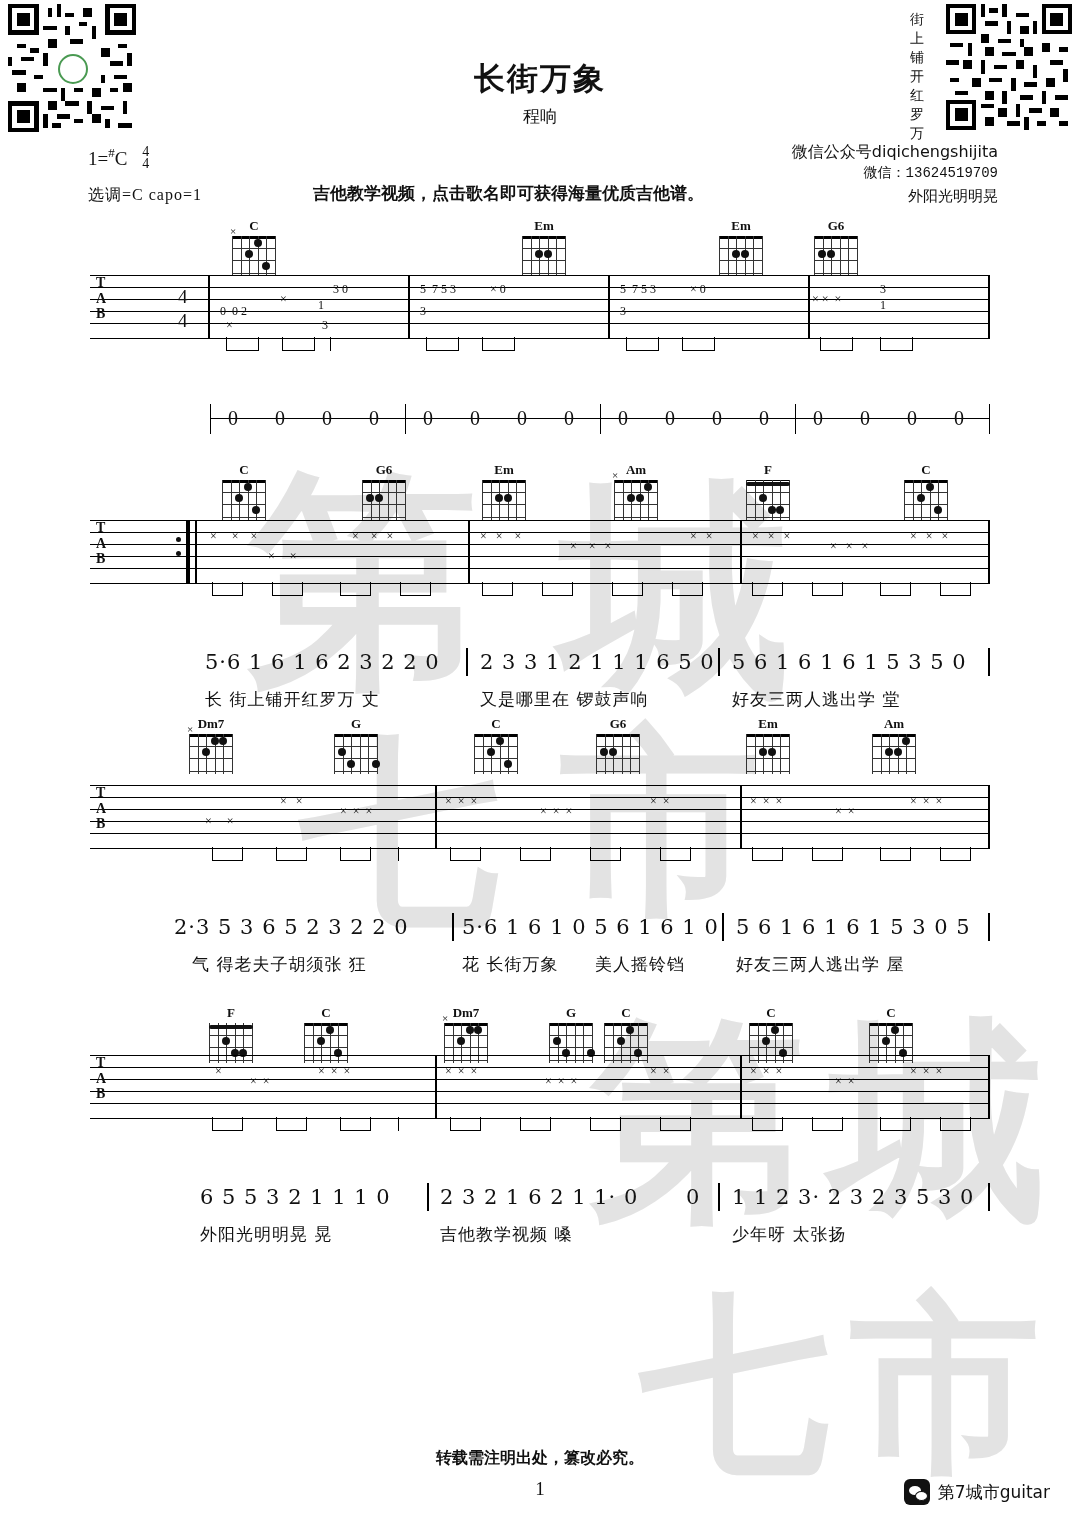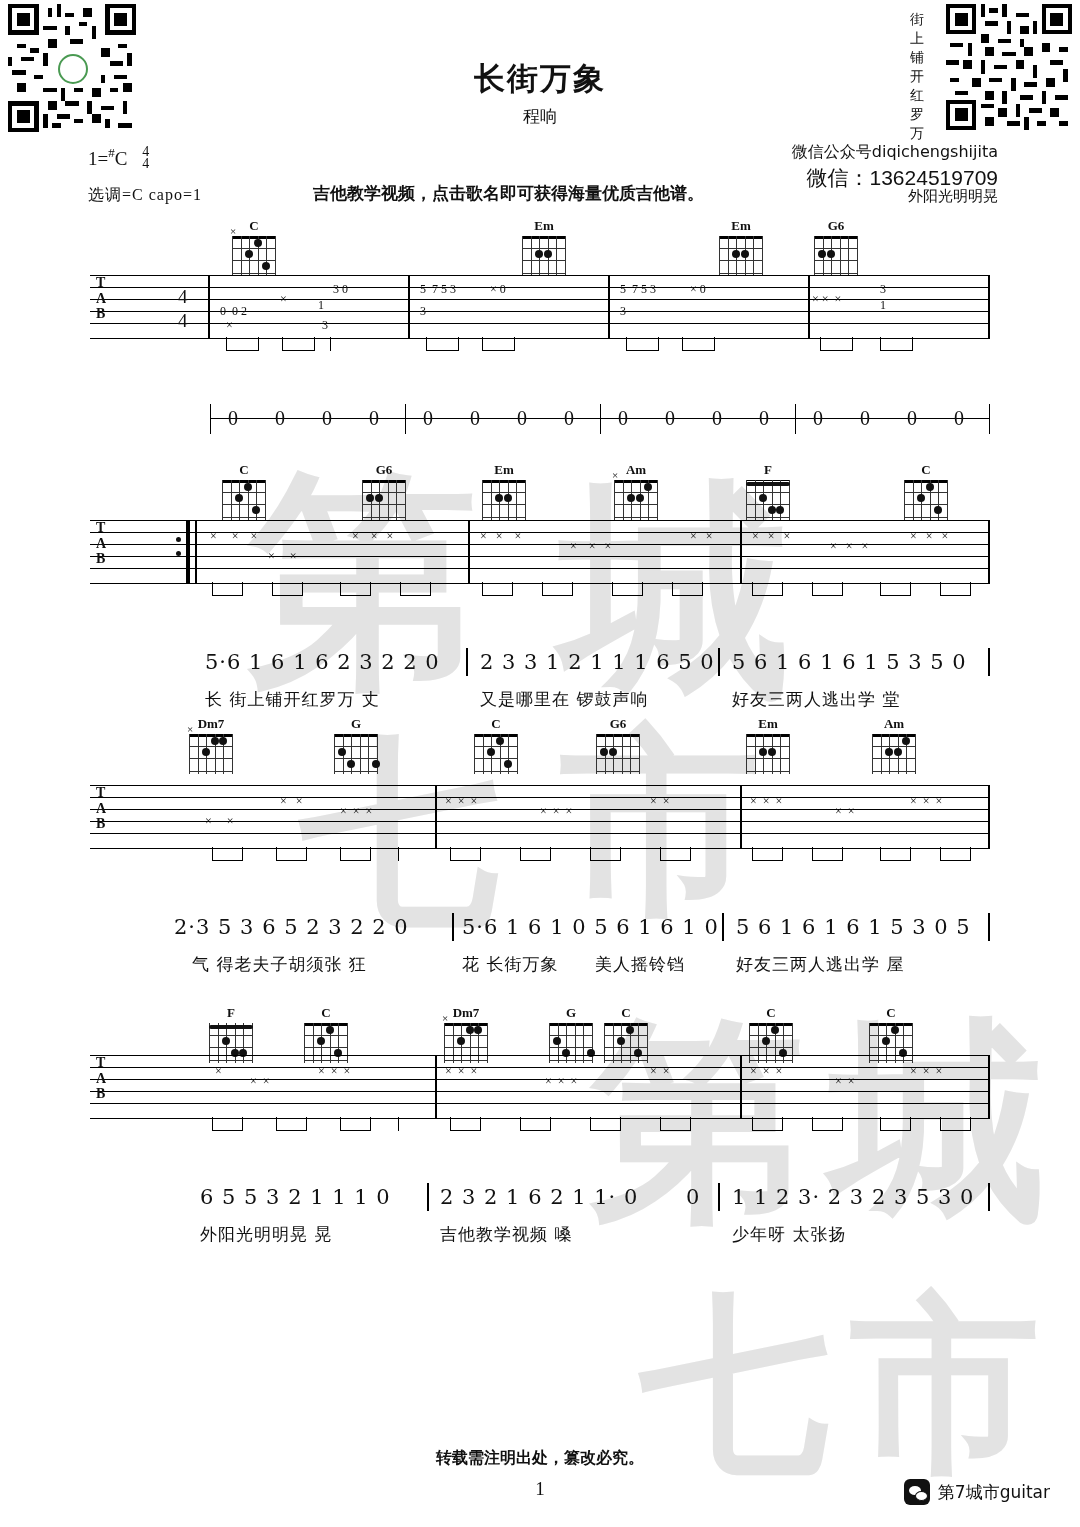--- a/index.html
+++ b/index.html
@@ -16,21 +16,21 @@
          font-family:"DejaVu Sans", sans-serif;font-size:17px;}
   .keyline{position:absolute;left:88px;top:145px;font-family:"Liberation Serif",serif;font-size:19px;}
   .keyline .sharp{font-size:13px;vertical-align:8px;}
   .meter{display:inline-block;vertical-align:-3px;margin-left:10px;text-align:center;line-height:12px;font-size:14px;}
   .meter span{display:block;}
   .meter .top{border-bottom:0px solid #000;}
   .capo{position:absolute;left:88px;top:185px;font-family:"Liberation Serif",serif;font-size:16px;letter-spacing:1px;}
   .promo{position:absolute;left:313px;top:182px;font-size:17px;font-weight:bold;
          font-family:"DejaVu Sans", sans-serif;}
   .wx1{position:absolute;right:82px;top:142px;font-size:16px;font-family:"DejaVu Sans", sans-serif;}
-  .wx2{position:absolute;right:82px;top:164px;font-size:21px;font-family:Liberation Sans, sans-serif;}
+  .wx2{position:absolute;right:82px;top:164px;font-size:14px;font-family:Liberation Mono, monospace;}
   .wx3{position:absolute;right:82px;top:187px;font-size:15px;font-family:"DejaVu Sans", sans-serif;}
   .vertlabel{position:absolute;right:152px;top:10px;width:22px;font-size:14px;line-height:19px;
              font-family:"DejaVu Sans", sans-serif;text-align:center;}
   
   .wm{position:absolute;color:#e3e3e3;font-family:"DejaVu Serif",serif;font-weight:bold;
       user-select:none;z-index:0;}
   
   .system{position:absolute;left:90px;z-index:2;}
   .tab{position:relative;height:62px;border-top:1.6px solid #000;border-bottom:1.6px solid #000;}
   .tab .ln{position:absolute;left:0;right:0;height:1px;background:#000;}

